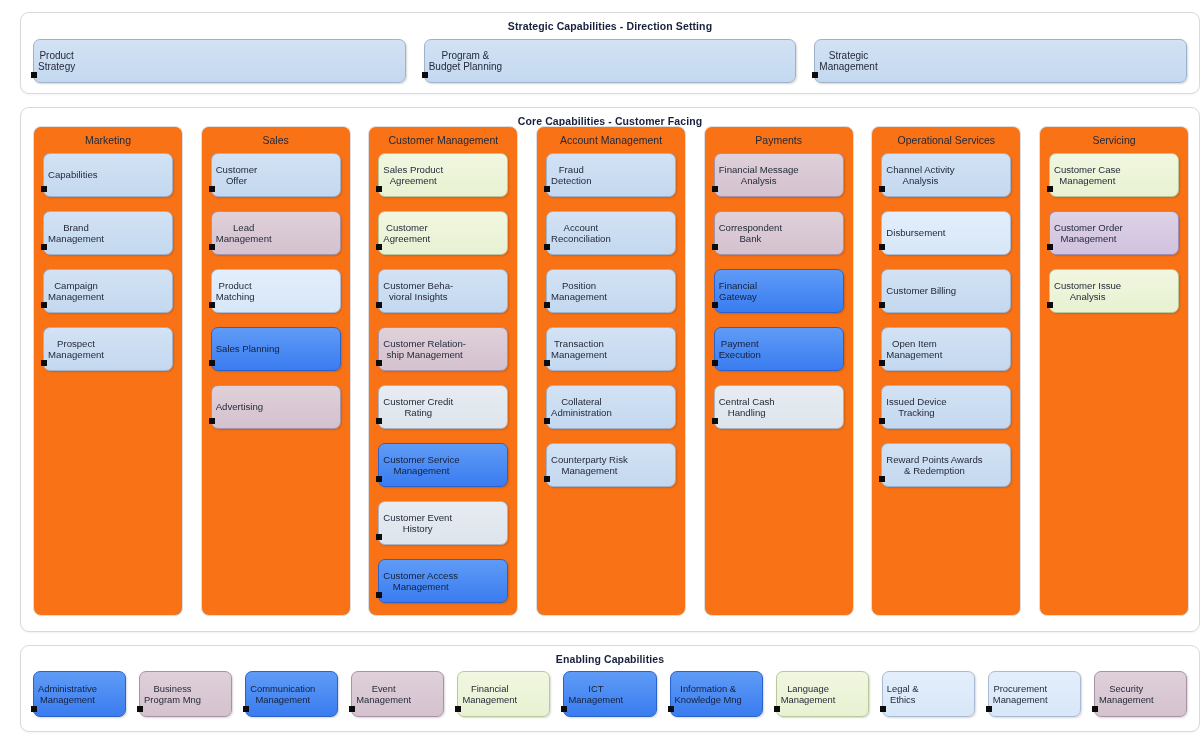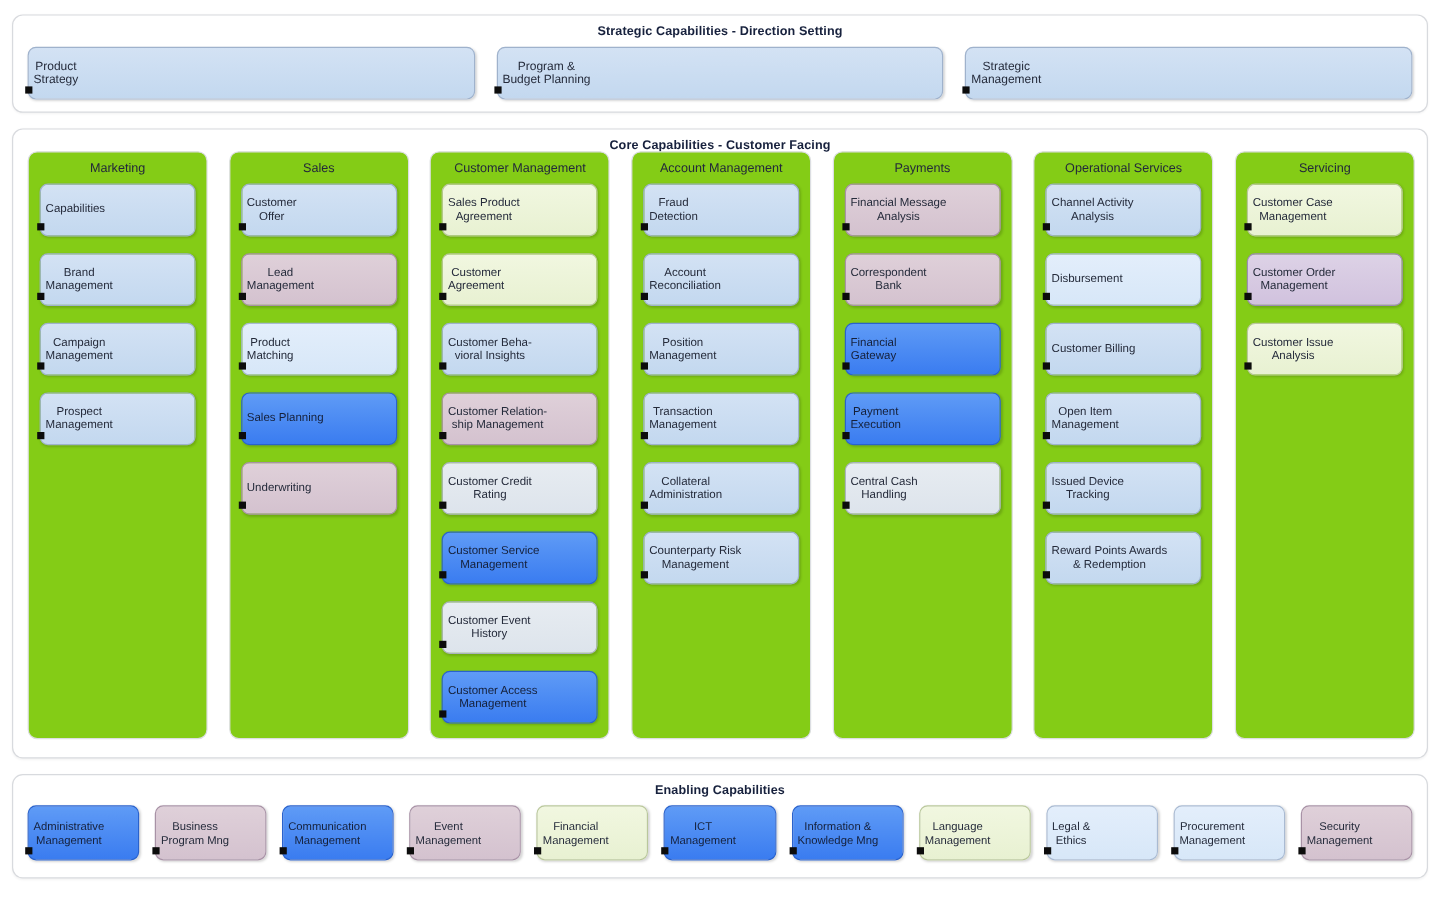--- a/index.html
+++ b/index.html
@@ -12,20 +12,21 @@
     height: 755px;
     font-family: "Liberation Sans", sans-serif;
     color: #2a3040;
     overflow: hidden;
   }
 
   .canvas {
     position: relative;
     width: 961px;
     height: 755px;
+    margin-left: 10px;
   }
 
   
   .panel {
     position: absolute;
     background: #ffffff;
     border: 1px solid #d8dade;
     border-radius: 9px;
     box-shadow: 0 1px 2px rgba(0,0,0,0.05);
   }
@@ -44,21 +45,21 @@
   #panel-strategic { left: 10px;  top: 12px;  width: 1178px; height: 80px; }
   #panel-core      { left: 10px;  top: 107px; width: 1178px; height: 523px; }
   #panel-enabling  { left: 10px;  top: 645px; width: 1178px; height: 85px; }
 
   
   .column {
     position: absolute;
     top: 18px;
     width: 148px;
     height: 488px;
-    background: #84cc16;
+    background: #f97316;
     border: 1px solid #dcdee2;
     border-radius: 8px;
   }
   .column-title {
     position: absolute;
     top: 7px;
     left: 0;
     right: 0;
     text-align: center;
     font-size: 10.5px;
@@ -201,21 +202,21 @@
             <div class="cap c-paleblue">
               <span class="marker"></span>
               <span>Product<br>Matching</span>
             </div>
             <div class="cap c-highlight">
               <span class="marker"></span>
               <span>Sales Planning</span>
             </div>
             <div class="cap c-mauve">
               <span class="marker"></span>
-              <span>Underwriting</span>
+              <span>Advertising</span>
             </div>
           </div>
         </div>
         <div class="column" style="left: 347.333px;">
           <div class="column-title">Customer Management</div>
           <div class="column-body">
             <div class="cap c-green">
               <span class="marker"></span>
               <span>Sales Product<br>Agreement</span>
             </div>

